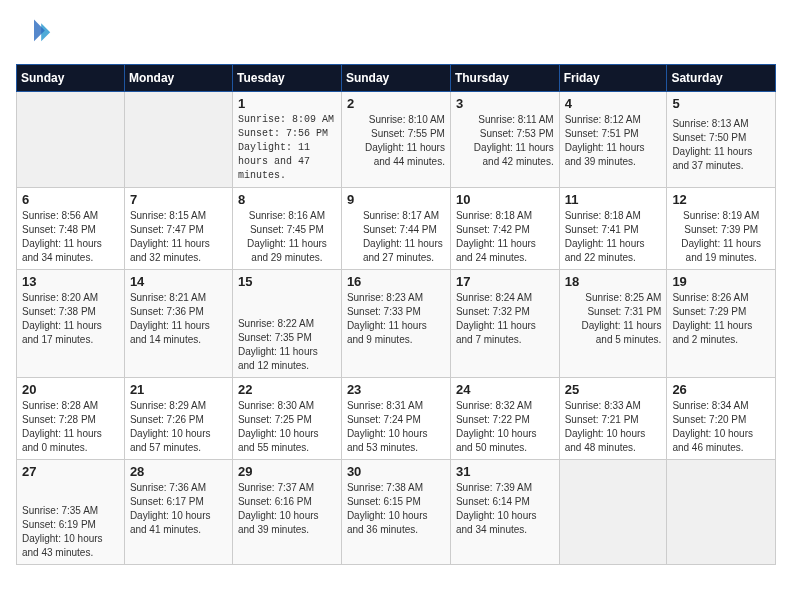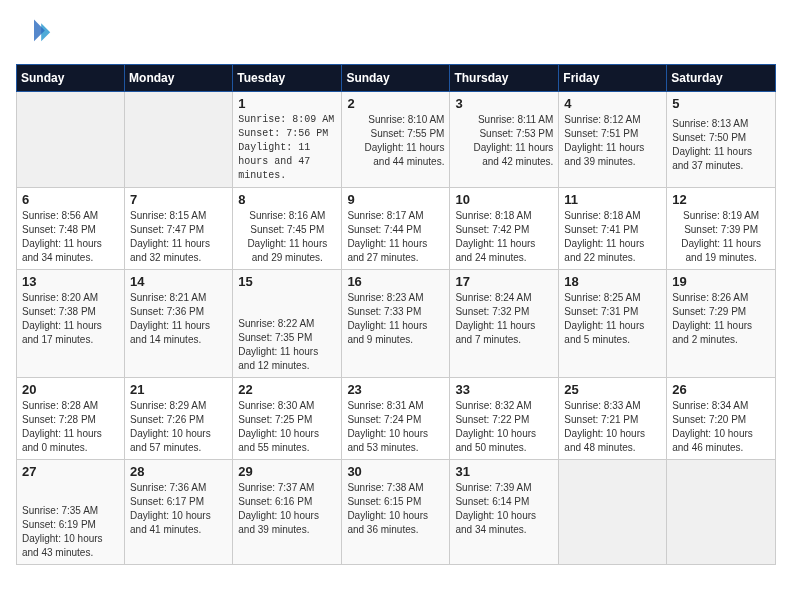--- a/index.html
+++ b/index.html
@@ -166,21 +166,21 @@
 Daylight: 11 hours and 32 minutes.</div>
         </td>
         <td>
           <span class="day-number">8</span>
           <div class="day-info" style="white-space: pre-line; text-align: center;">Sunrise: 8:16 AM
 Sunset: 7:45 PM
 Daylight: 11 hours and 29 minutes.</div>
         </td>
         <td>
           <span class="day-number">9</span>
-          <div class="day-info" style="white-space: pre-line;">Sunrise: 8:17 AM
+          <div class="day-info" style="white-space: pre-line; margin-left: 16px;">Sunrise: 8:17 AM
 Sunset: 7:44 PM
 Daylight: 11 hours and 27 minutes.</div>
         </td>
         <td>
           <span class="day-number">10</span>
           <div class="day-info" style="white-space: pre-line;">Sunrise: 8:18 AM
 Sunset: 7:42 PM
 Daylight: 11 hours and 24 minutes.</div>
         </td>
         <td>
@@ -222,21 +222,21 @@
 Daylight: 11 hours and 9 minutes.</div>
         </td>
         <td>
           <span class="day-number">17</span>
           <div class="day-info" style="white-space: pre-line;">Sunrise: 8:24 AM
 Sunset: 7:32 PM
 Daylight: 11 hours and 7 minutes.</div>
         </td>
         <td>
           <span class="day-number">18</span>
-          <div class="day-info" style="white-space: pre-line;">Sunrise: 8:25 AM
+          <div class="day-info" style="white-space: pre-line; text-align: right;">Sunrise: 8:25 AM
 Sunset: 7:31 PM
 Daylight: 11 hours and 5 minutes.</div>
         </td>
         <td>
           <span class="day-number">19</span>
           <div class="day-info" style="white-space: pre-line;">Sunrise: 8:26 AM
 Sunset: 7:29 PM
 Daylight: 11 hours and 2 minutes.</div>
         </td>
       </tr>
@@ -259,21 +259,21 @@
 Sunset: 7:25 PM
 Daylight: 10 hours and 55 minutes.</div>
         </td>
         <td>
           <span class="day-number">23</span>
           <div class="day-info" style="white-space: pre-line;">Sunrise: 8:31 AM
 Sunset: 7:24 PM
 Daylight: 10 hours and 53 minutes.</div>
         </td>
         <td>
-          <span class="day-number">33</span>
+          <span class="day-number">24</span>
           <div class="day-info" style="white-space: pre-line;">Sunrise: 8:32 AM
 Sunset: 7:22 PM
 Daylight: 10 hours and 50 minutes.</div>
         </td>
         <td>
           <span class="day-number">25</span>
           <div class="day-info" style="white-space: pre-line;">Sunrise: 8:33 AM
 Sunset: 7:21 PM
 Daylight: 10 hours and 48 minutes.</div>
         </td>

